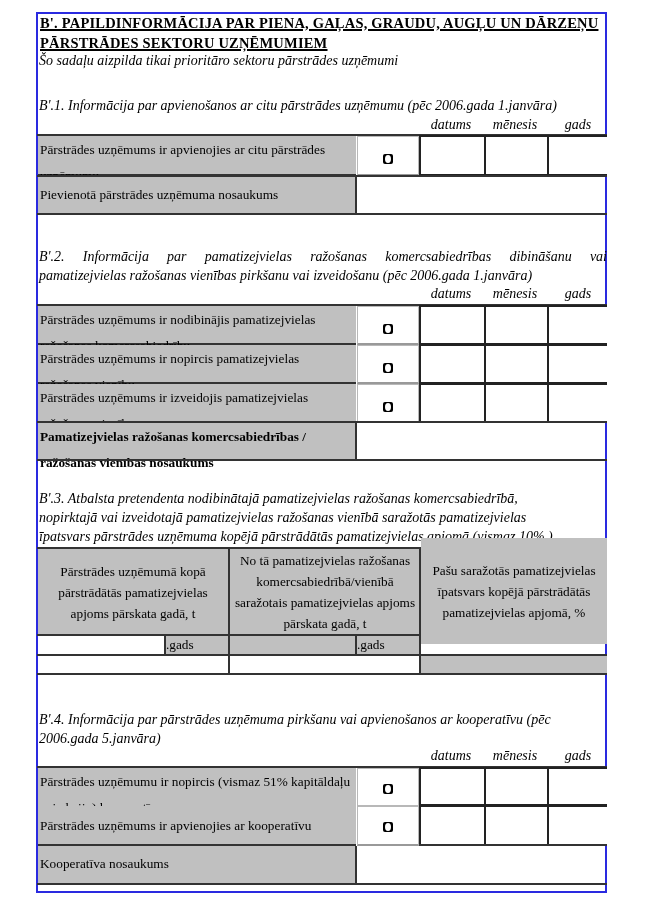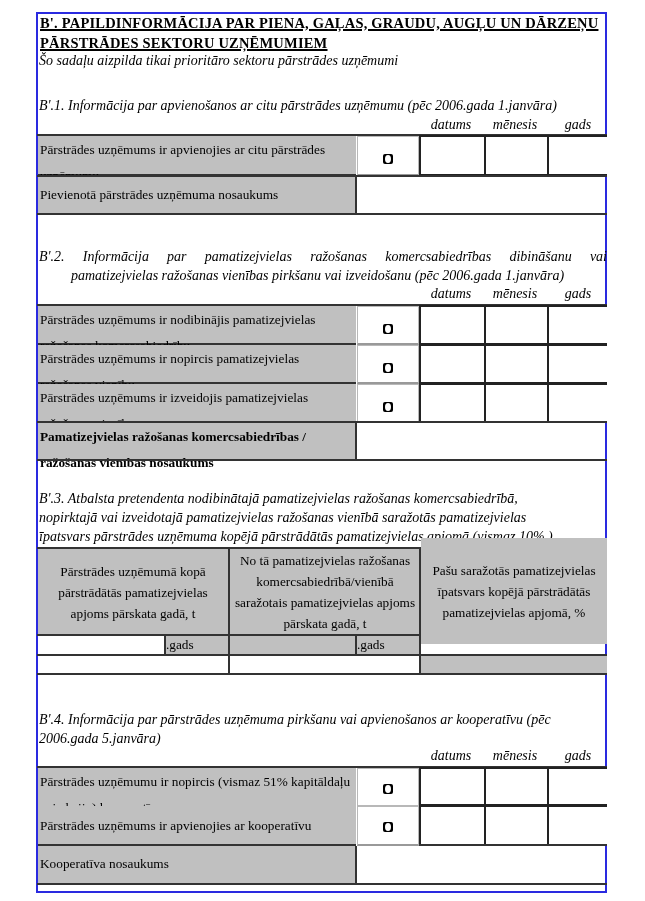--- a/index.html
+++ b/index.html
@@ -48,21 +48,21 @@
 <div class="abs dcell" style="left:419px; top:135px; width:65px; height:41px;"></div>
 <div class="abs dcell" style="left:484px; top:135px; width:63px; height:41px;"></div>
 <div class="abs dcell" style="left:547px; top:135px; width:60px; height:41px;"></div>
 <div class="abs hline" style="left:37px; top:175px; width:570px;"></div>
 <div class="abs lbl" style="left:38px; top:177px; width:318px; height:37px; line-height:34px; border-bottom:none;">Pievienotā pārstrādes uzņēmuma nosaukums</div>
 <div class="abs vline" style="left:355px; top:177px; height:37px;"></div>
 <div class="abs" style="left:357px; top:177px; width:250px; height:37px;"></div>
 <div class="abs hline" style="left:37px; top:213px; width:570px;"></div>
 
 <div class="abs sect" style="left:39px; top:249px; width:568px; text-align:justify; text-align-last:justify;">B'.2.  Informācija  par  pamatizejvielas  ražošanas  komercsabiedrības  dibināšanu  vai</div>
-<div class="abs sect" style="left:39px; top:268px; white-space:nowrap;padding-left:32px;">pamatizejvielas ražošanas vienības pirkšanu vai izveidošanu (pēc 2006.gada 1.janvāra)</div>
+<div class="abs sect" style="left:39px; top:268px; white-space:nowrap;">pamatizejvielas ražošanas vienības pirkšanu vai izveidošanu (pēc 2006.gada 1.janvāra)</div>
 <div class="abs colh" style="left:421px; top:286px;">datums</div>
 <div class="abs colh" style="left:485px; top:286px;">mēnesis</div>
 <div class="abs colh" style="left:548px; top:286px;">gads</div>
 
 <div class="abs hline" style="left:37px; top:304px; width:570px;"></div>
 
 <div class="abs lbl" style="left:38px; top:306px; width:318px; height:39px;">Pārstrādes uzņēmums ir nodibinājis pamatizejvielas ražošanas komercsabiedrību</div>
 <div class="abs cbcell" style="left:357px; top:306px; width:62px; height:39px;">
   <span class="cb" style="left:25px; top:17px;"></span>
 </div>

